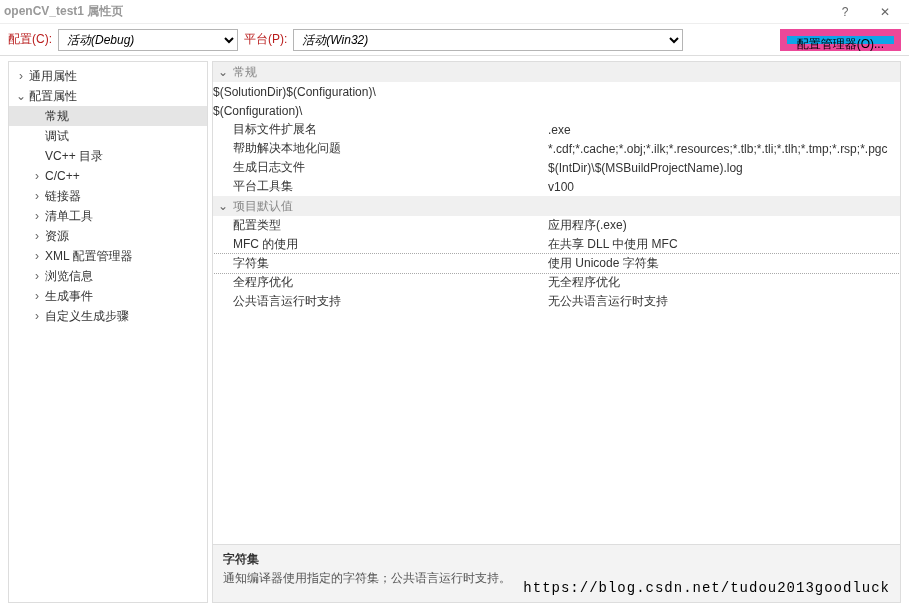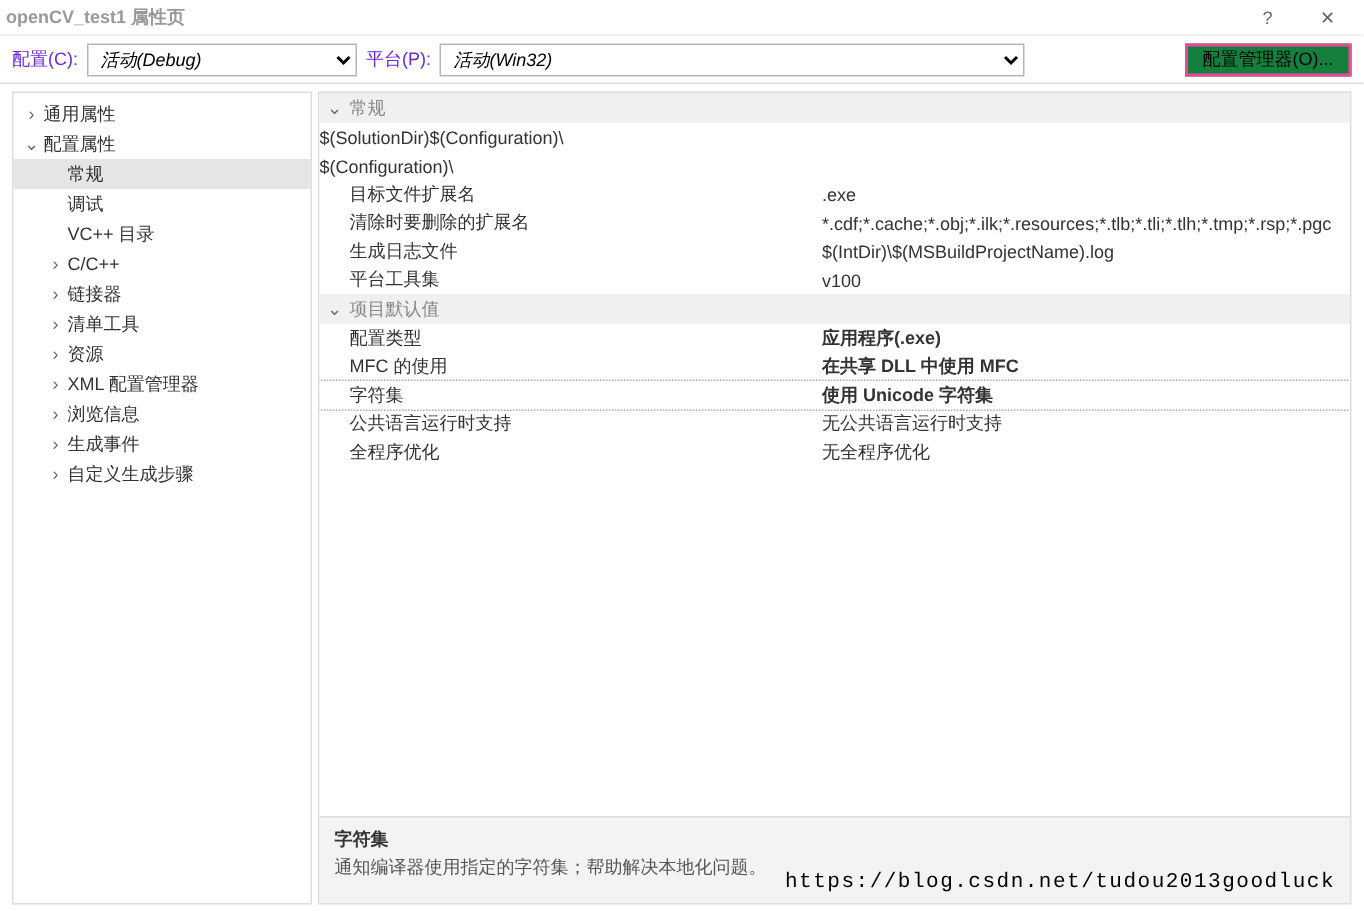--- a/index.html
+++ b/index.html
@@ -1,41 +1,41 @@
 <!DOCTYPE html>
 <html><head>
 <meta charset="utf-8">
 <style>
 * { box-sizing: border-box; margin: 0; padding: 0; font-family: "Microsoft YaHei", "Segoe UI", sans-serif; font-size: 12px; }
 body { background: #fff; width: 909px; height: 607px; overflow: hidden; display: flex; flex-direction: column; color: #333; }
 .titlebar { height: 24px; display: flex; align-items: center; padding: 0 4px; background: #fff; border-bottom: 1px solid #eee; }
 .titlebar .title { color: #999; flex: 1; font-weight: bold; }
 .titlebar .winbtn { width: 40px; text-align: center; color: #666; }
 .toolbar { height: 32px; display: flex; align-items: center; padding: 4px 8px; gap: 6px; border-bottom: 1px solid #ddd; }
-.toolbar label { color: #6d28d9; }
+.toolbar label { color: #b91c1c; }
 .toolbar select { border: 1px solid #b5b5b5; height: 22px; padding: 1px 4px; background: #fff; font-style: italic; }
 .toolbar .sel-config { width: 180px; }
 .toolbar .sel-platform { width: 390px; }
-.toolbar .btn { border: 2px solid #ec4899; background: #15803d; height: 22px; padding: 0 10px; margin-left: auto; cursor: pointer; }
+.toolbar .btn { border: 7px solid #ec4899; background: #0ea5e9; height: 22px; padding: 0 10px; margin-left: auto; cursor: pointer; }
 .main { flex: 1; display: flex; border-top: 1px solid #fff; overflow: hidden; }
 .tree { width: 200px; border: 1px solid #ddd; margin: 4px 2px 4px 8px; overflow-y: auto; padding: 4px 0; background: #fff; }
 .tree-node { display: flex; align-items: center; height: 20px; padding-left: 6px; cursor: pointer; white-space: nowrap; }
 .tree-node .tw { width: 12px; text-align: center; color: #666; margin-right: 2px; flex-shrink: 0; }
 .tree-node.selected { background: #e5e5e5; }
 .tree-node.depth0 { padding-left: 6px; }
 .tree-node.depth1 { padding-left: 22px; }
 .rightpane { flex: 1; display: flex; flex-direction: column; margin: 4px 8px 4px 2px; border: 1px solid #ddd; overflow: hidden; }
 .propgrid { flex: 1; overflow-y: auto; background: #fff; }
 .prop-cat { display: flex; align-items: center; height: 20px; background: #f0f0f0; color: #888; padding-left: 4px; }
 .prop-cat .tw { width: 12px; text-align: center; color: #666; margin-right: 4px; }
 .prop-row { display: flex; height: 19px; align-items: center; cursor: pointer; }
 .prop-row.selected { background: #fff; outline: 1px dotted #aaa; }
 .prop-row .key { width: 335px; padding-left: 20px; white-space: nowrap; overflow: hidden; }
 .prop-row .val { flex: 1; white-space: nowrap; overflow: hidden; text-overflow: clip; }
-.prop-row .val.bold { font-weight: bold; }
+.prop-row .val.bold { font-weight: normal; }
 .helpbox { border-top: 1px solid #ddd; background: #f3f3f3; padding: 6px 10px; height: 58px; position: relative; }
 .helpbox .hname { font-weight: bold; margin-bottom: 2px; display: block; }
 .helpbox .hdesc { color: #555; }
 .watermark { position: absolute; right: 10px; bottom: 6px; color: #000000; font-size: 14px; letter-spacing: 1px; font-family: "Courier New", monospace; pointer-events: none; }
 </style>
 </head>
 <body>
 
 <div class="titlebar">
   <span class="title">openCV_test1 属性页</span>
@@ -120,21 +120,21 @@
           <span class="val">$(SolutionDir)$(Configuration)\</span>
         </div>
         <div class="prop-row">
           <span class="val">$(Configuration)\</span>
         </div>
         <div class="prop-row">
           <span class="key">目标文件扩展名</span>
           <span class="val">.exe</span>
         </div>
         <div class="prop-row">
-          <span class="key">清除时要删除的扩展名</span>
+          <span class="key">帮助解决本地化问题</span>
           <span class="val">*.cdf;*.cache;*.obj;*.ilk;*.resources;*.tlb;*.tli;*.tlh;*.tmp;*.rsp;*.pgc</span>
         </div>
         <div class="prop-row">
           <span class="key">生成日志文件</span>
           <span class="val">$(IntDir)\$(MSBuildProjectName).log</span>
         </div>
         <div class="prop-row">
           <span class="key">平台工具集</span>
           <span class="val">v100</span>
         </div>
@@ -148,27 +148,27 @@
         </div>
         <div class="prop-row">
           <span class="key">MFC 的使用</span>
           <span class="val bold">在共享 DLL 中使用 MFC</span>
         </div>
         <div class="prop-row selected">
           <span class="key">字符集</span>
           <span class="val bold">使用 Unicode 字符集</span>
         </div>
         <div class="prop-row">
+          <span class="key">全程序优化</span>
+          <span class="val">无全程序优化</span>
+        </div>
+        <div class="prop-row">
           <span class="key">公共语言运行时支持</span>
           <span class="val">无公共语言运行时支持</span>
-        </div>
-        <div class="prop-row">
-          <span class="key">全程序优化</span>
-          <span class="val">无全程序优化</span>
         </div>
       </div>
     <div class="helpbox">
       <span class="hname">字符集</span>
-      <span class="hdesc">通知编译器使用指定的字符集；帮助解决本地化问题。</span>
+      <span class="hdesc">通知编译器使用指定的字符集；公共语言运行时支持。</span>
       <span class="watermark">https://blog.csdn.net/tudou2013goodluck</span>
     </div>
   </div>
 </div>
 
 </body></html>

